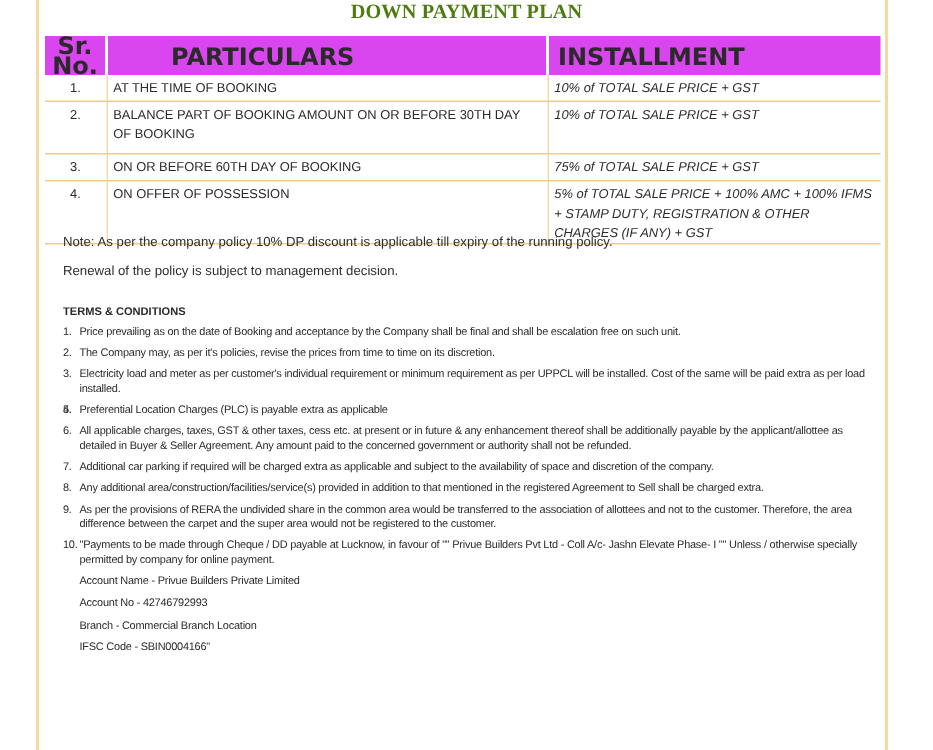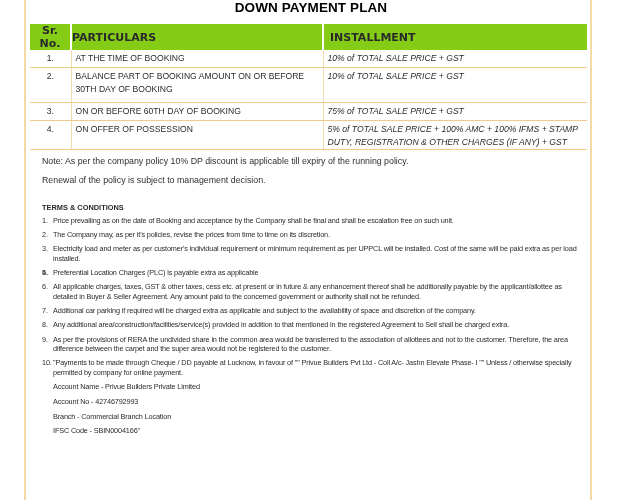--- a/index.html
+++ b/index.html
@@ -24,50 +24,50 @@
     border-left: 2px solid #f3d9a3;
     border-right: 2px solid #f3d9a3;
     box-sizing: border-box;
   }
   .title {
     position: absolute;
     left: 0;
     right: 0;
     top: 0;
     text-align: center;
-    font-family: Liberation Sans, sans-serif;
+    font-family: Liberation Serif, serif;
     font-weight: bold;
     font-size: 13.5px;
     letter-spacing: 0.1px;
-    color: #000000;
+    color: #4d7c0f;
     line-height: 16px;
   }
   table.plan {
     position: absolute;
     left: 30px;
     top: 24px;
     width: 557px;
     border-collapse: collapse;
     font-size: 8.6px;
     line-height: 13px;
   }
   table.plan th {
-    background: #84cc16;
+    background: #d946ef;
     color: #2a2a2a;
     font-family: "DejaVu Sans", sans-serif;
     font-weight: bold;
-    font-size: 11px;
+    font-size: 16px;
     height: 19px;
     padding: 0;
     text-align: left;
     border-right: 2px solid #ffffff;
   }
   table.plan th:last-child { border-right: none; }
   table.plan th.c-sr { text-align: center; width: 40px; }
-  table.plan th.c-part { width: 250px; }
+  table.plan th.c-part { padding-left: 42px; width: 250px; }
   table.plan th.c-inst { padding-left: 6px; }
   table.plan td {
     vertical-align: top;
     padding: 2px 4px 0 4px;
     border-bottom: 1.5px solid #eecb87;
     border-right: 1px solid #f1dcb0;
     text-transform: none;
   }
   table.plan td:last-child { border-right: none; font-style: italic; }
   table.plan td.c-sr { text-align: center; padding-left: 0; padding-right: 0; }

